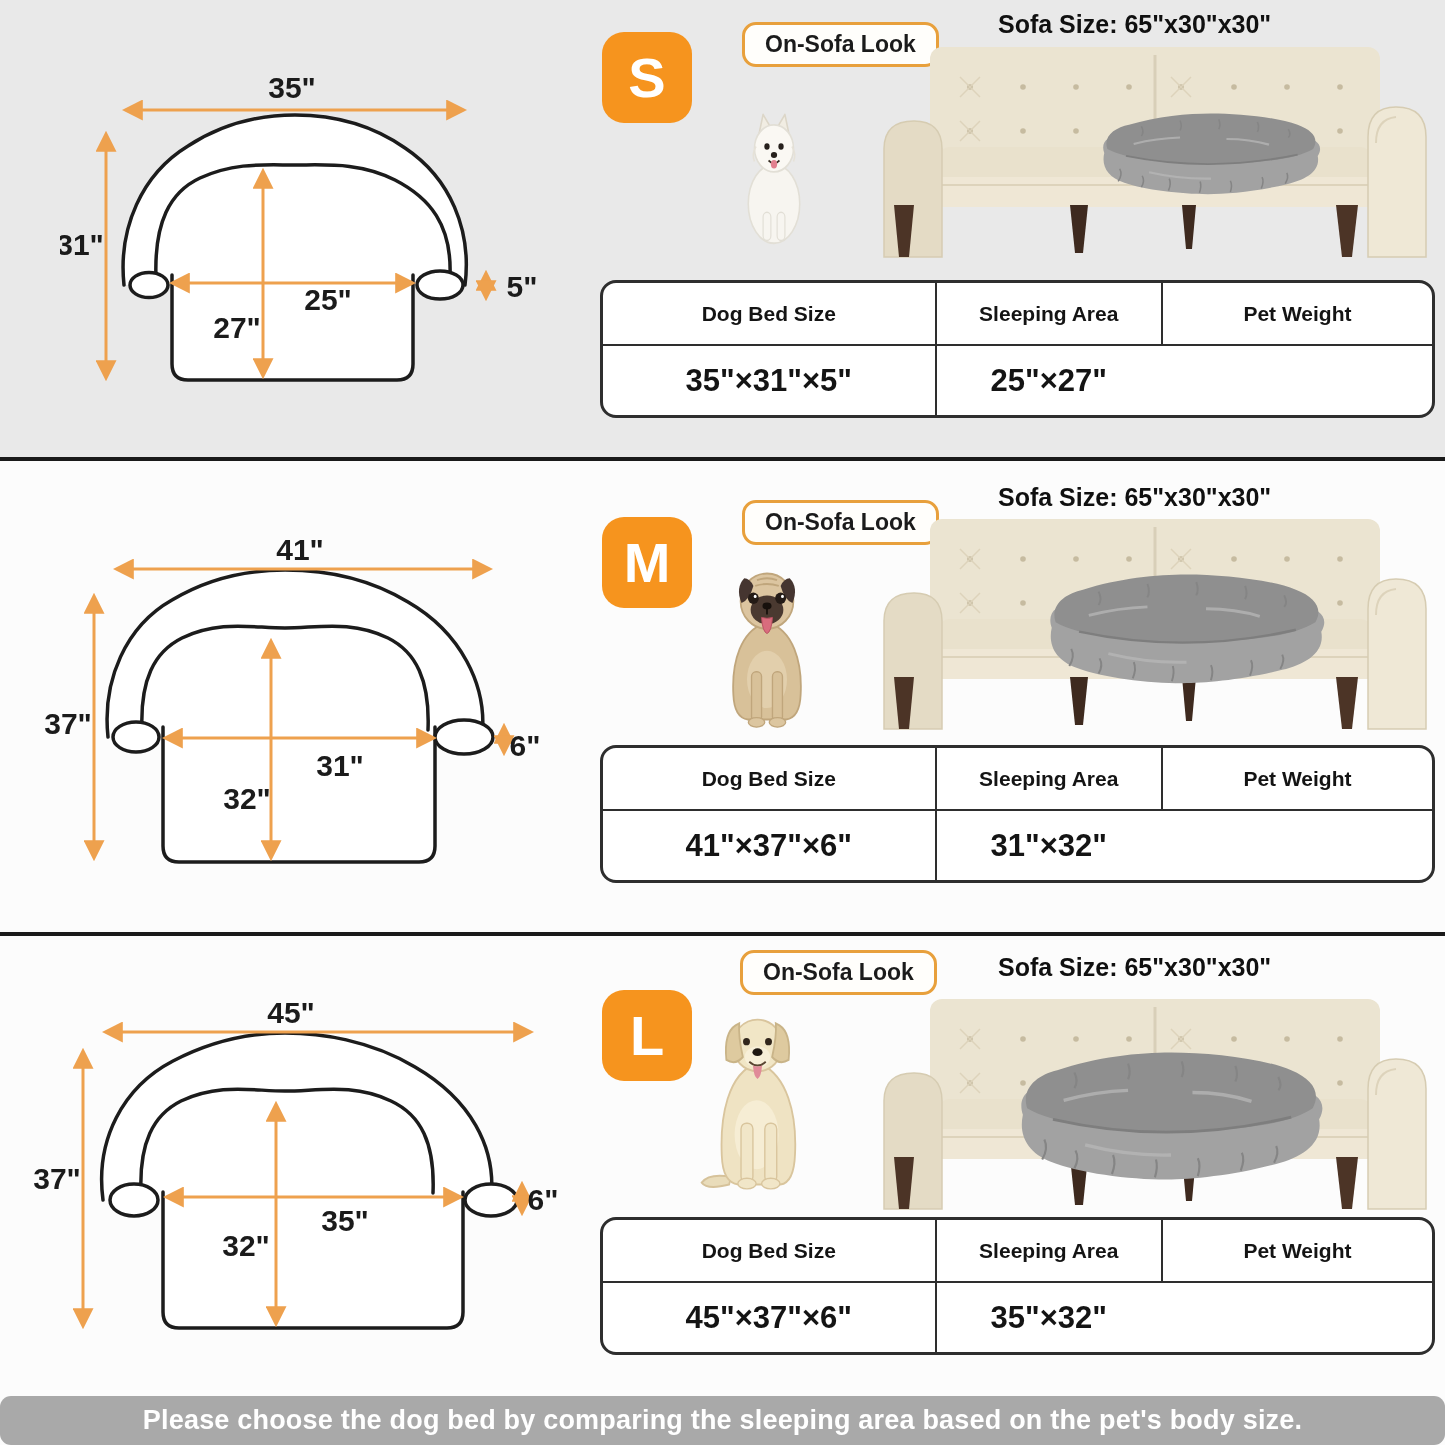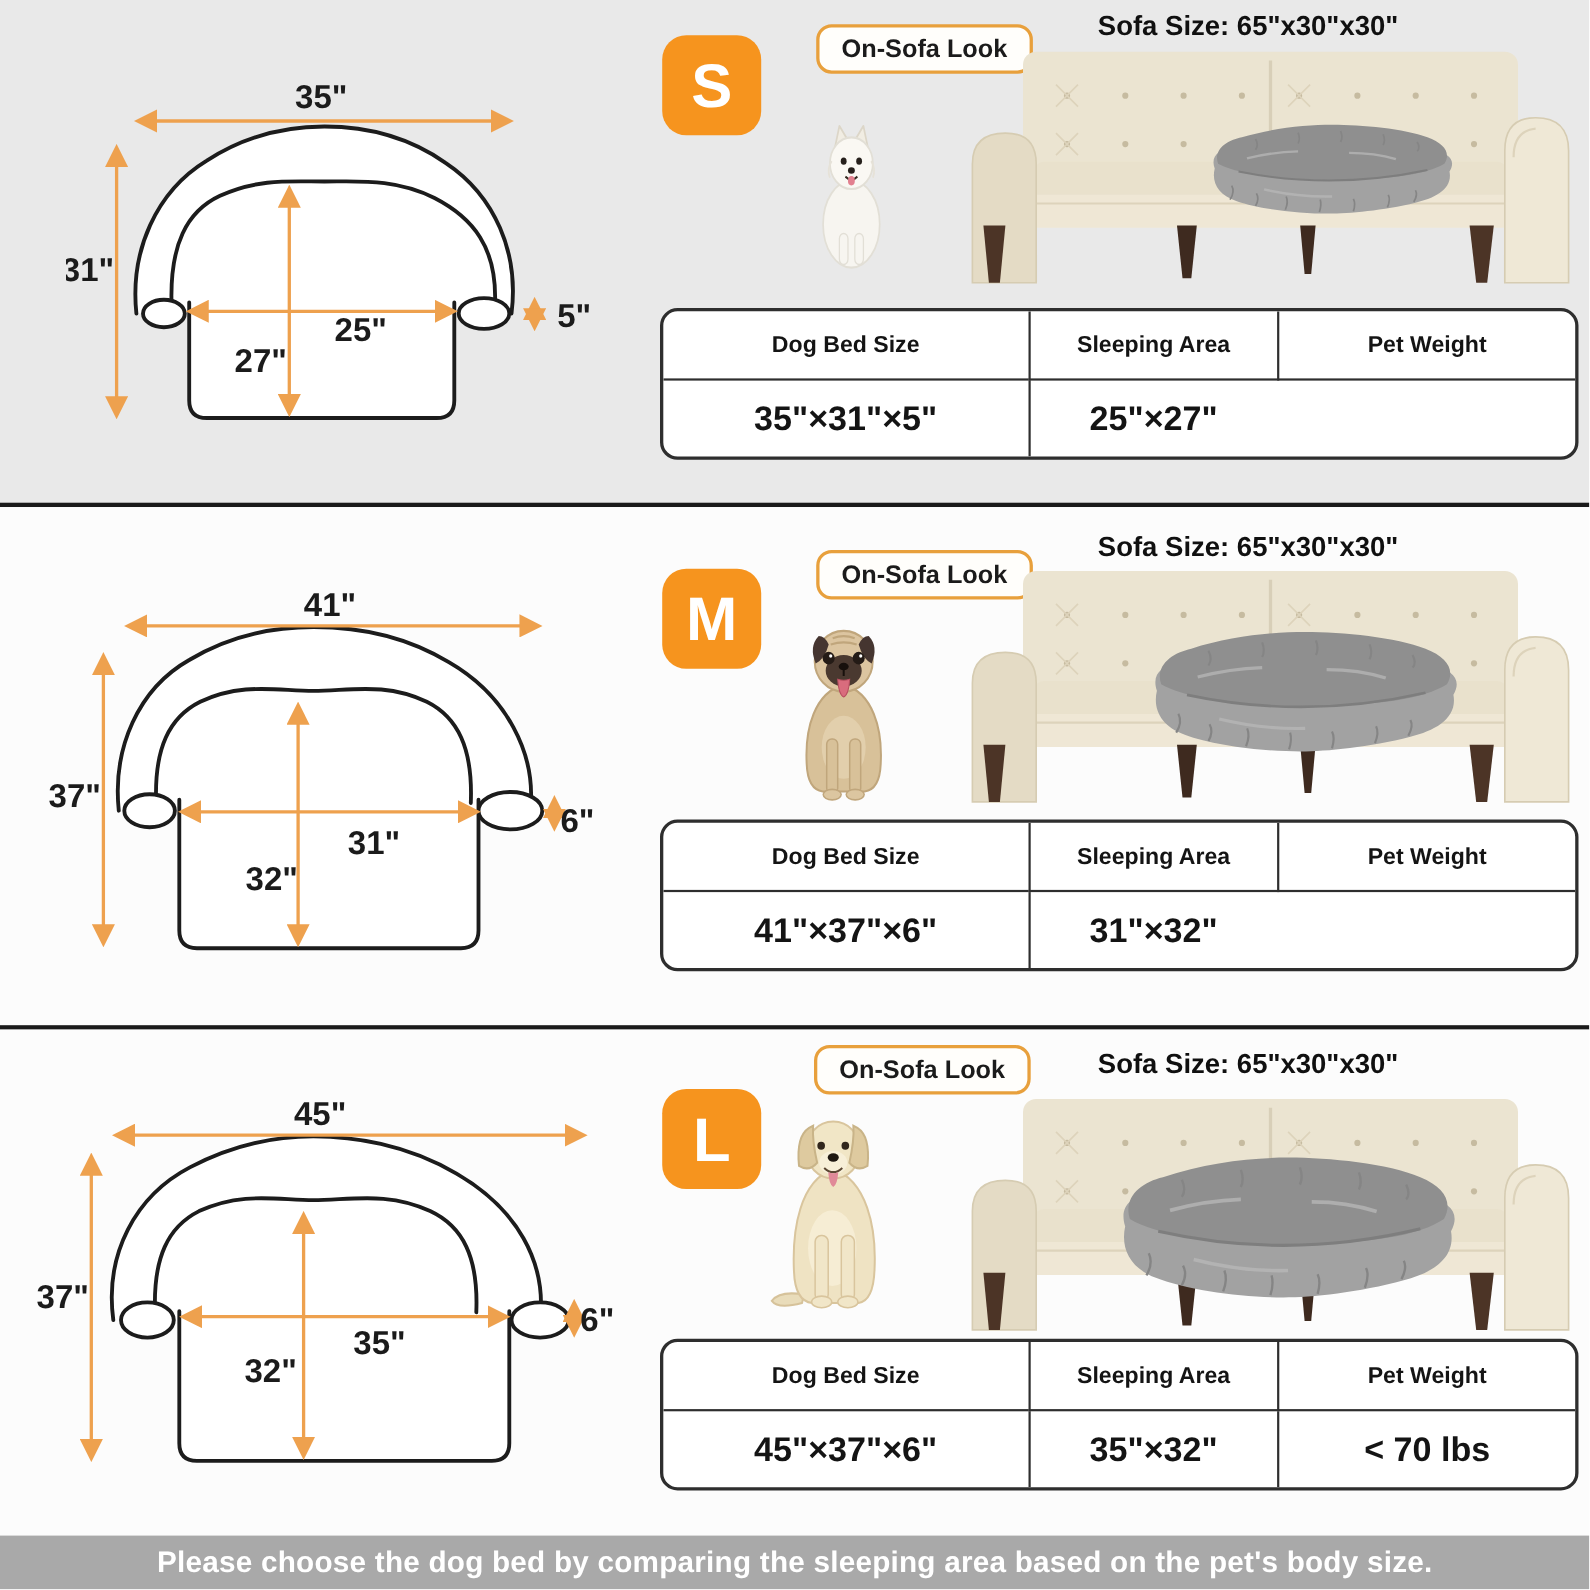--- a/index.html
+++ b/index.html
@@ -31,21 +31,21 @@
     border:3px solid #2E2E2E;border-radius:16px;box-sizing:border-box;overflow:hidden;
     display:grid;grid-template-columns:40% 27.3% 32.7%;grid-template-rows:63px 1fr;
   }
   .dtable .cell{display:flex;align-items:center;justify-content:center;color:#141414;}
   .dtable .hdr{font-size:21px;font-weight:bold;border-bottom:2.5px solid #2E2E2E;}
   .dtable .val{font-size:31px;font-weight:bold;}
   .dtable .c2,.dtable .c3{border-left:2.5px solid #2E2E2E;}
   
   .footer{
     position:absolute;left:0;top:1396px;width:1445px;height:49px;background:#A9A9A9;
-    display:flex;align-items:center;justify-content:center;
+    display:flex;align-items:center;justify-content:center;border-radius:11px;
   }
   .footer span{color:#FFFFFF;font-size:27px;font-weight:bold;letter-spacing:0.2px;}
   
   svg{display:block;}
   .outline{fill:none;stroke:#1C1C1C;stroke-width:3.5;stroke-linecap:round;stroke-linejoin:round;}
   .whitefill{fill:#FFFFFF;stroke:none;}
   .capfill{fill:#FFFFFF;stroke:#1C1C1C;stroke-width:3.5;}
   .dim{stroke:#EEA14E;stroke-width:3;}
   .ahead{fill:#EEA14E;}
   .dimlab{font-family:"Liberation Sans",sans-serif;font-size:30px;font-weight:600;fill:#1B1B1B;text-anchor:middle;}
@@ -334,20 +334,19 @@
       <use href="#sym-sofa"></use>
       <use href="#sym-bed" x="128" y="42" width="322" height="145"></use>
     </svg>
 
     <div class="dtable" style="left:600px;top:281px;">
       <div class="cell hdr c1">Dog Bed Size</div>
       <div class="cell hdr c2">Sleeping Area</div>
       <div class="cell hdr c3">Pet Weight</div>
       <div class="cell val c1">45"×37"×6"</div>
       <div class="cell val c2">35"×32"</div>
-      <div class="cell val c3">&lt; 70 lbs</div>
     </div>
   </section>
 
   <div class="footer">
     <span>Please choose the dog bed by comparing the sleeping area based on the pet's body size.</span>
   </div>
 </div>
 
 </body></html>

